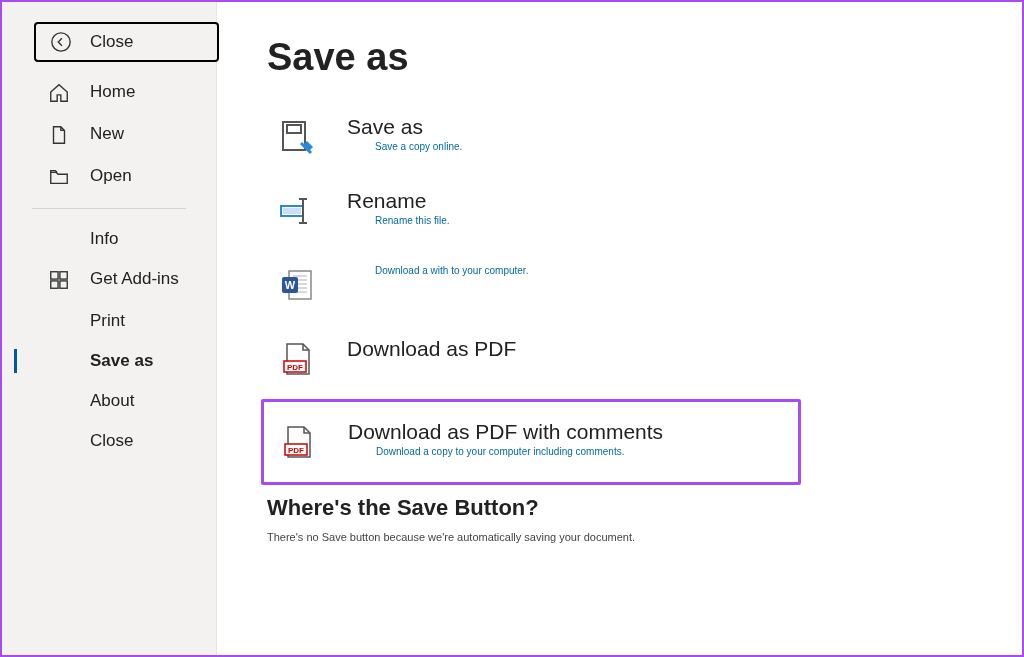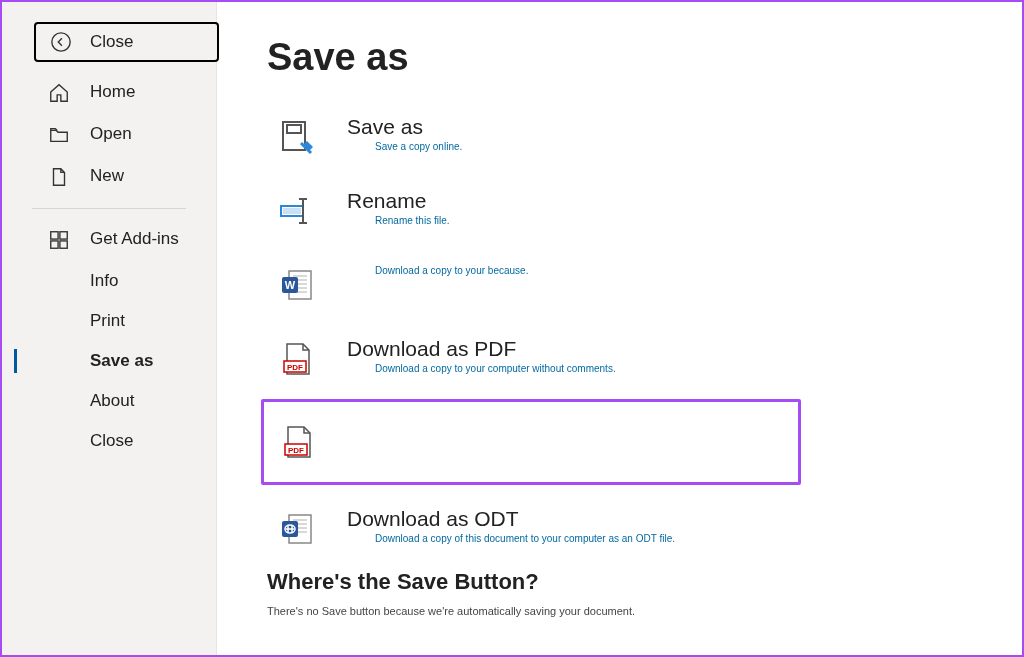--- a/index.html
+++ b/index.html
@@ -151,52 +151,52 @@
         <svg viewBox="0 0 24 24" fill="none" stroke="#333" stroke-width="1.5">
             <path d="M3 11 L12 3 L21 11 V21 H14 V14 H10 V21 H3 Z"></path>
           </svg>
       </span>
       <span>Home</span>
     </div>
 
     <div class="nav-item">
       <span class="icon-sm">
         <svg viewBox="0 0 24 24" fill="none" stroke="#333" stroke-width="1.5">
+            <path d="M6 3 H14 L18 7 V21 H6 Z M14 3 V7 H18"></path>
+          </svg>
+      </span>
+      <span>New</span>
+    </div>
+
+    <div class="nav-item">
+      <span class="icon-sm">
+        <svg viewBox="0 0 24 24" fill="none" stroke="#333" stroke-width="1.5">
             <path d="M3 7 H9 L11 9 H21 V19 H3 Z M3 7 V5 H8 L10 7"></path>
           </svg>
       </span>
       <span>Open</span>
     </div>
 
-    <div class="nav-item">
-      <span class="icon-sm">
-        <svg viewBox="0 0 24 24" fill="none" stroke="#333" stroke-width="1.5">
-            <path d="M6 3 H14 L18 7 V21 H6 Z M14 3 V7 H18"></path>
-          </svg>
-      </span>
-      <span>New</span>
-    </div>
-
     <hr class="divider">
+
+    <div class="nav-item no-icon">
+      <span>Info</span>
+    </div>
 
     <div class="nav-item">
       <span class="icon-sm">
         <svg viewBox="0 0 24 24" fill="none" stroke="#333" stroke-width="1.5">
             <rect x="3" y="3" width="8" height="8"></rect>
             <rect x="13" y="3" width="8" height="8"></rect>
             <rect x="3" y="13" width="8" height="8"></rect>
             <rect x="13" y="13" width="8" height="8"></rect>
           </svg>
       </span>
       <span>Get Add-ins</span>
     </div>
-
-    <div class="nav-item no-icon">
-      <span>Info</span>
-    </div>
     <div class="nav-item no-icon">
       <span>Print</span>
     </div>
     <div class="nav-item no-icon active">
       <span>Save as</span>
     </div>
     <div class="nav-item no-icon">
       <span>About</span>
     </div>
     <div class="nav-item no-icon">
@@ -239,66 +239,54 @@
     <div class="option">
       <div class="option-icon">
         <svg viewBox="0 0 40 40">
             <rect x="12" y="6" width="22" height="28" fill="#fff" stroke="#888" stroke-width="1.5"></rect>
             <path d="M16 11 H30 M16 15 H30 M16 19 H30 M16 23 H30 M16 27 H30" stroke="#ccc" stroke-width="1.5"></path>
             <rect x="5" y="12" width="16" height="16" rx="2" fill="#2b579a"></rect>
             <text x="13" y="24" font-size="11" font-weight="bold" fill="#fff" text-anchor="middle">W</text>
           </svg>
       </div>
       <div class="option-text">
-        <div class="opt-desc">Download a copy to your because.</div>
+        <div class="opt-desc">Download a with to your computer.</div>
       </div>
     </div>
 
     <div class="option">
       <div class="option-icon">
         <svg viewBox="0 0 40 40">
             <path d="M10 5 H26 L32 11 V35 H10 Z" fill="#fff" stroke="#555" stroke-width="1.5"></path>
             <path d="M26 5 V11 H32" fill="none" stroke="#555" stroke-width="1.5"></path>
             <rect x="7" y="22" width="22" height="11" fill="#fff" stroke="#c00" stroke-width="1.5"></rect>
             <text x="18" y="31" font-size="8" fill="#c00" text-anchor="middle" font-weight="bold">PDF</text>
           </svg>
       </div>
       <div class="option-text">
         <div class="opt-title">Download as PDF</div>
-        <div class="opt-desc">Download a copy to your computer without comments.</div>
       </div>
     </div>
 
     <div class="highlight-box">
       <div class="option" style="margin-bottom:0">
         <div class="option-icon">
           <svg viewBox="0 0 40 40">
               <path d="M10 5 H26 L32 11 V35 H10 Z" fill="#fff" stroke="#555" stroke-width="1.5"></path>
               <path d="M26 5 V11 H32" fill="none" stroke="#555" stroke-width="1.5"></path>
               <rect x="7" y="22" width="22" height="11" fill="#fff" stroke="#c00" stroke-width="1.5"></rect>
               <text x="18" y="31" font-size="8" fill="#c00" text-anchor="middle" font-weight="bold">PDF</text>
             </svg>
         </div>
-      </div>
-    </div>
-
-    <div class="option">
-      <div class="option-icon">
-        <svg viewBox="0 0 40 40">
-            <rect x="12" y="6" width="22" height="28" fill="#fff" stroke="#888" stroke-width="1.5"></rect>
-            <path d="M16 11 H30 M16 15 H30 M16 19 H30 M16 23 H30" stroke="#ccc" stroke-width="1.5"></path>
-            <rect x="5" y="12" width="16" height="16" rx="2" fill="#2b579a"></rect>
-            <path d="M9 20 L13 20 M17 20 L13 20 M11 16 L11 24 M15 16 L15 24" stroke="#fff" stroke-width="1.5"></path>
-            <ellipse cx="13" cy="20" rx="5" ry="4" fill="none" stroke="#fff" stroke-width="1.5"></ellipse>
-          </svg>
-      </div>
-      <div class="option-text">
-        <div class="opt-title">Download as ODT</div>
-        <div class="opt-desc">Download a copy of this document to your computer as an ODT file.</div>
-      </div>
-    </div>
+        <div class="option-text">
+          <div class="opt-title">Download as PDF with comments</div>
+          <div class="opt-desc">Download a copy to your computer including comments.</div>
+        </div>
+      </div>
+    </div>
+
 
     <div class="help-section">
       <div class="help-title">Where's the Save Button?</div>
       <div class="help-text">There's no Save button because we're automatically saving your document.</div>
     </div>
   </div>
 </div>
 
 </body></html>

